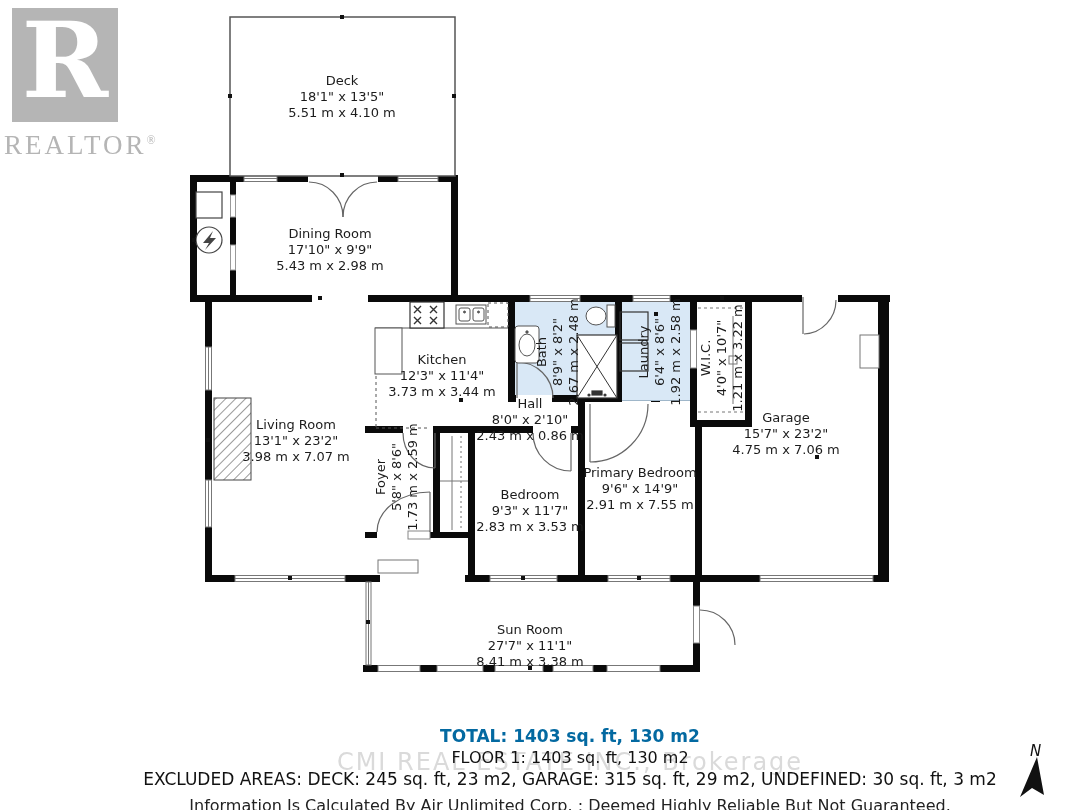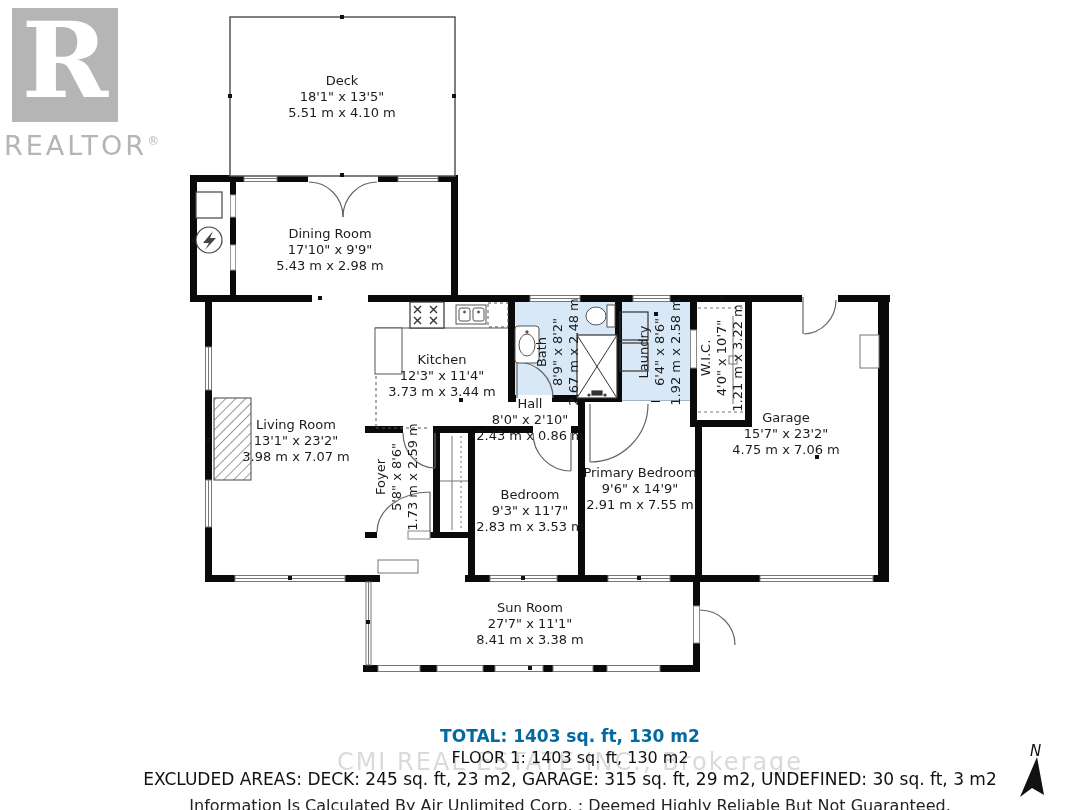--- a/index.html
+++ b/index.html
@@ -8,21 +8,21 @@
   svg{position:absolute;left:0;top:0;}
   .lbl{position:absolute;transform:translate(-50%,-50%);text-align:center;
        font-size:13px;line-height:16px;color:#1c1c1c;white-space:nowrap;z-index:5;}
   .lbl.rot{transform:translate(-50%,-50%) rotate(-90deg);}
   
   #logo{position:absolute;left:10px;top:8px;width:120px;z-index:6;}
   #logo .block{width:106px;height:114px;background:#b5b5b5;position:relative;margin-left:2px;}
   #logo .block .r{position:absolute;left:0;top:-6px;width:106px;height:114px;
        color:#fff;font-family:"DejaVu Serif","Liberation Serif",serif;
        font-size:104px;font-weight:bold;text-align:center;line-height:118px;}
-  #logo .word{color:#b5b5b5;font-size:27px;letter-spacing:3px;margin-top:8px;margin-left:-6px;}
+  #logo .word{color:#b5b5b5;font-size:27px;letter-spacing:3px;margin-top:8px;margin-left:-6px;font-family:Liberation Serif, serif;}
   #logo .word sup{font-size:12px;}
   
   #footer{position:absolute;left:90px;top:726px;width:960px;text-align:center;z-index:5;}
   #footer .total{font-size:17px;font-weight:bold;color:#0369a1;}
   #footer .floor{font-size:16px;color:#111;margin-top:2px;}
   #footer .excl{font-size:17px;color:#111;margin-top:2px;}
   #footer .disc{font-size:16px;color:#222;margin-top:7px;}
   #watermark{position:absolute;left:90px;top:748px;width:960px;text-align:center;
        font-size:24px;color:#dadada;letter-spacing:2px;z-index:1;white-space:nowrap;}
   #compass{position:absolute;left:1002px;top:726px;width:70px;height:80px;z-index:5;}
@@ -326,21 +326,21 @@
   <div class="lbl" style="left:640px;top:489px">
     <div>Primary Bedroom</div>
     <div>9'6" x 14'9"</div>
     <div>2.91 m x 7.55 m</div>
   </div>
   <div class="lbl" style="left:786px;top:434px">
     <div>Garage</div>
     <div>15'7" x 23'2"</div>
     <div>4.75 m x 7.06 m</div>
   </div>
-  <div class="lbl" style="left:530px;top:624px">
+  <div class="lbl" style="left:530px;top:646px">
     <div>Sun Room</div>
     <div>27'7" x 11'1"</div>
     <div>8.41 m x 3.38 m</div>
   </div>
 
   <div id="logo">
     <div class="block">
       <div class="r">R</div>
     </div>
     <div class="word"><span>REALTOR</span><sup>®</sup></div>

